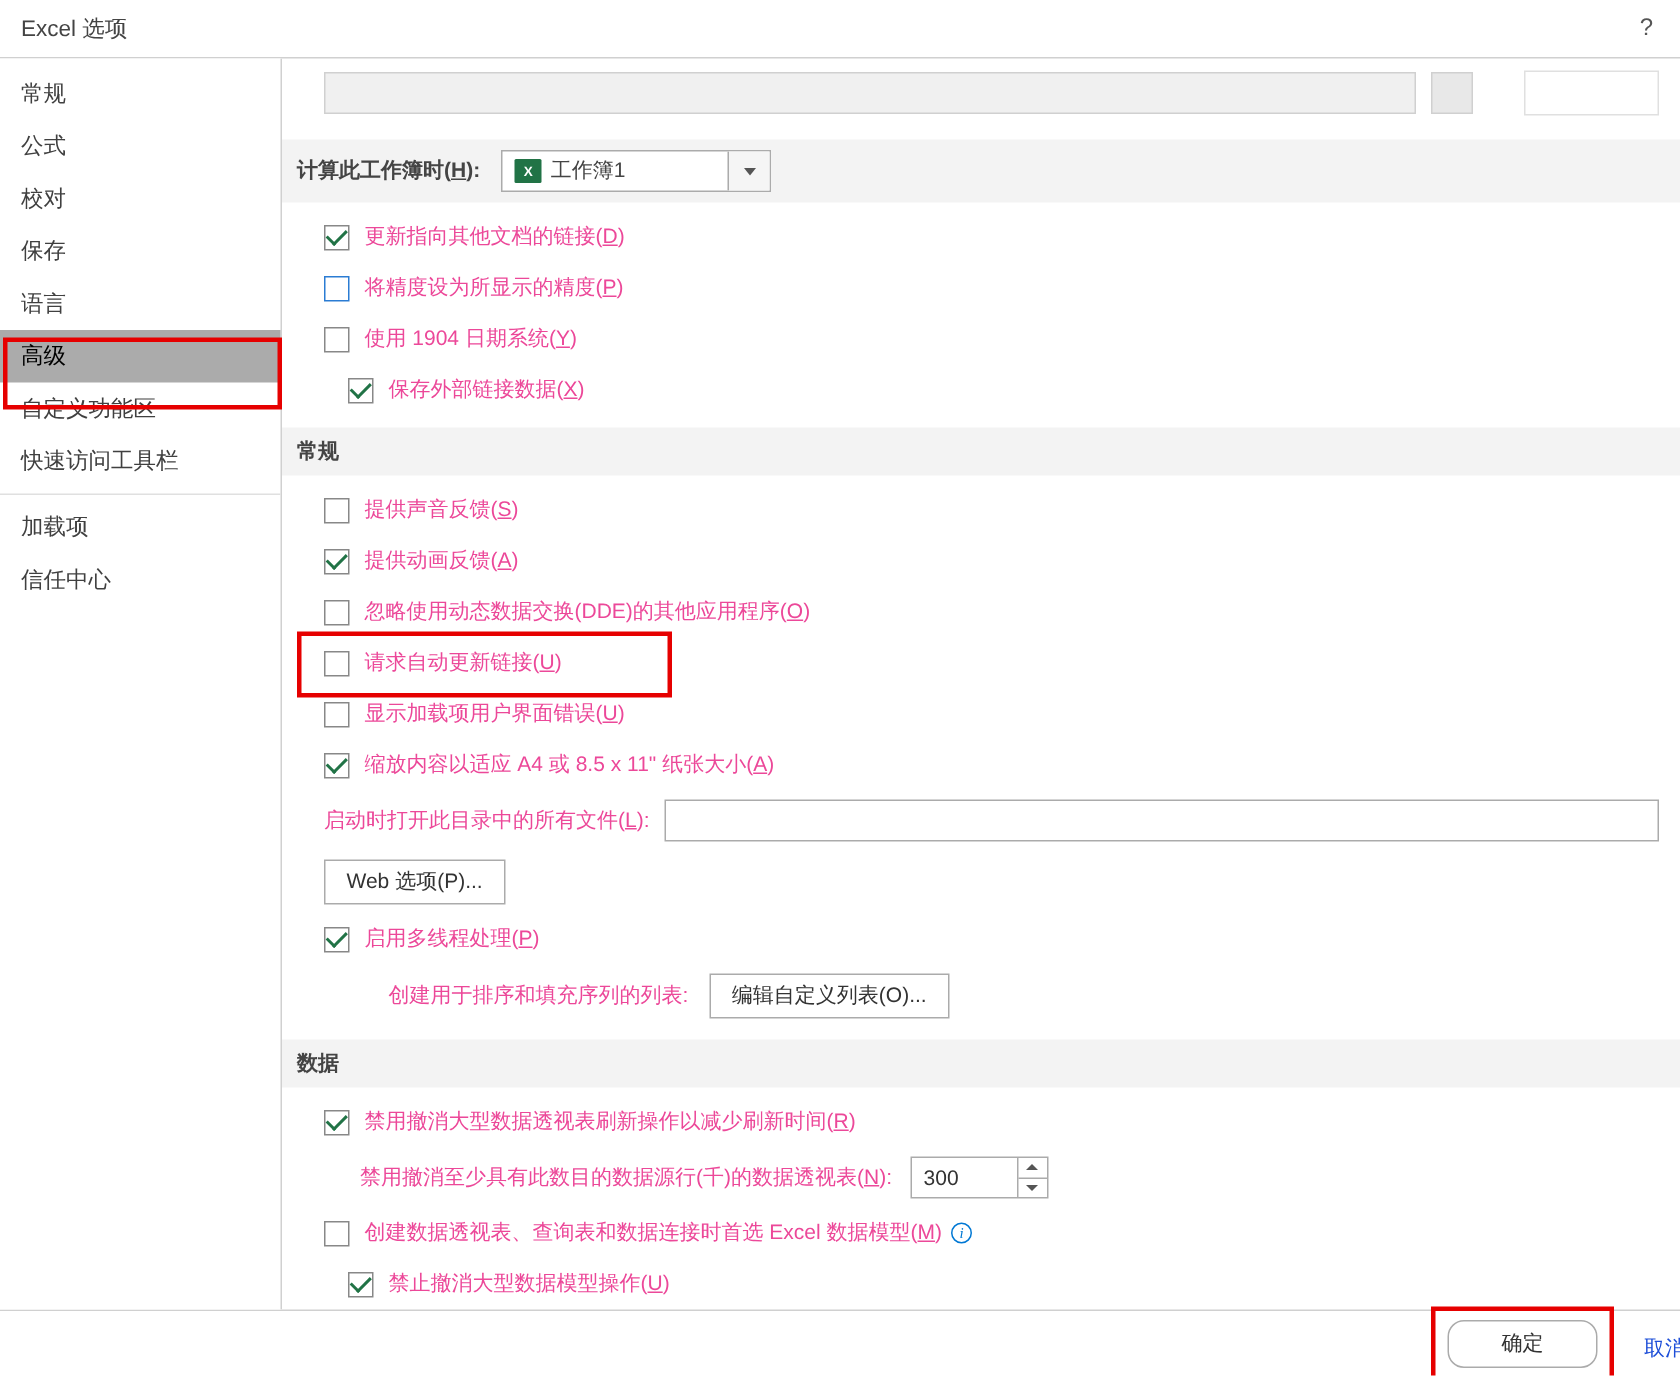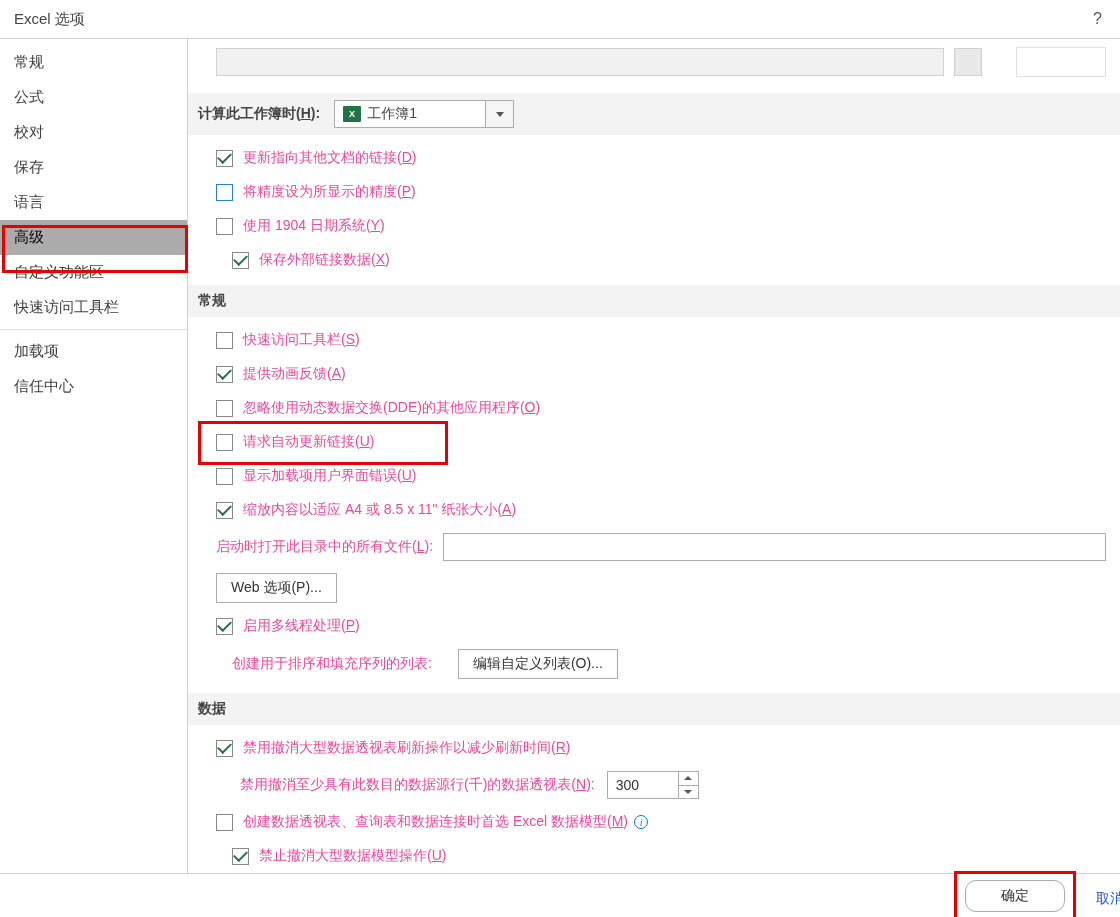--- a/index.html
+++ b/index.html
@@ -222,21 +222,21 @@
       <div class="row">
           <span class="chk checked"></span>
           <span class="label"><span>保存外部链接数据(</span><span class="accel">X</span><span>)</span></span>
         </div>
     </div>
 
     <div class="section-header">常规</div>
     <div class="section-body" style="position:relative;">
       <div class="row">
           <span class="chk"></span>
-          <span class="label"><span>快速访问工具栏(</span><span class="accel">S</span><span>)</span></span>
+          <span class="label"><span>提供声音反馈(</span><span class="accel">S</span><span>)</span></span>
         </div>
       <div class="row">
           <span class="chk checked"></span>
           <span class="label"><span>提供动画反馈(</span><span class="accel">A</span><span>)</span></span>
         </div>
       <div class="row">
           <span class="chk"></span>
           <span class="label"><span>忽略使用动态数据交换(DDE)的其他应用程序(</span><span class="accel">O</span><span>)</span></span>
         </div>
       <div class="row" style="position:relative;">
@@ -256,21 +256,21 @@
         <span class="label"><span>启动时打开此目录中的所有文件(</span><span class="accel">L</span><span>):</span></span>
         <span class="text-input"></span>
       </div>
       <div class="row">
           <button class="btn"><span>Web 选项(</span><span class="accel">P</span><span>)...</span></button>
         </div>
       <div class="row">
           <span class="chk checked"></span>
           <span class="label"><span>启用多线程处理(</span><span class="accel">P</span><span>)</span></span>
         </div>
-      <div class="row" style="gap:26px;">
+      <div class="row" style="gap:14px;margin-left:27px;">
         <span class="label">创建用于排序和填充序列的列表:</span>
         <button class="btn"><span>编辑自定义列表(</span><span class="accel">O</span><span>)...</span></button>
       </div>
     </div>
 
     <div class="section-header">数据</div>
     <div class="section-body">
       <div class="row">
           <span class="chk checked"></span>
           <span class="label"><span>禁用撤消大型数据透视表刷新操作以减少刷新时间(</span><span class="accel">R</span><span>)</span></span>

